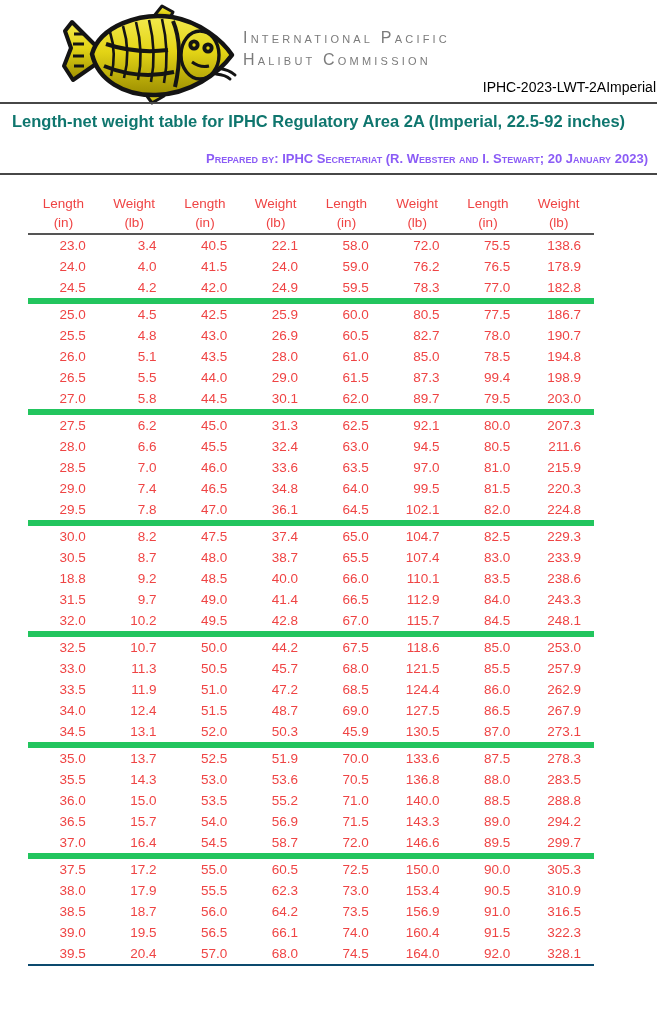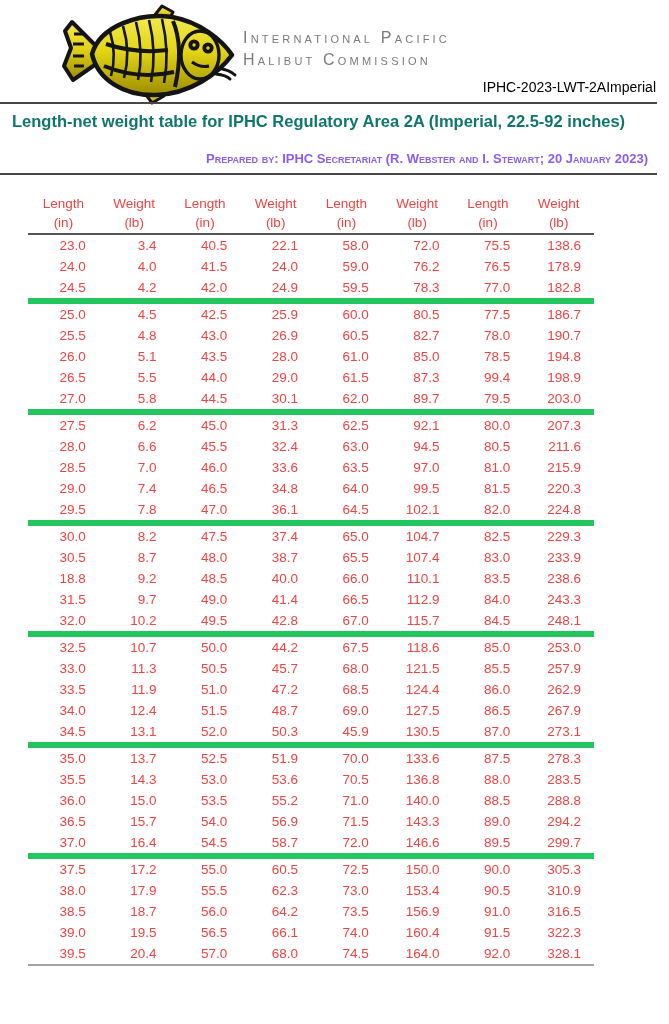--- a/index.html
+++ b/index.html
@@ -88,21 +88,21 @@
     text-align: right;
     padding-right: 13px;
     height: 21px;
     line-height: 21px;
     white-space: nowrap;
   }
   table.lw-table tbody tr.group-end td {
     border-bottom: 6px solid #22c55e;
   }
   table.lw-table tbody tr:last-child td {
-    border-bottom: 2px solid #a3a3a3;
+    border-bottom: 2px solid #0c4a6e;
   }
 </style>
 </head>
 <body>
 
 <div class="page">
 
   <svg class="logo" viewBox="0 0 178 102" aria-hidden="true">
     <defs>
       <linearGradient id="fishGrad" x1="0" y1="0" x2="0" y2="1">

